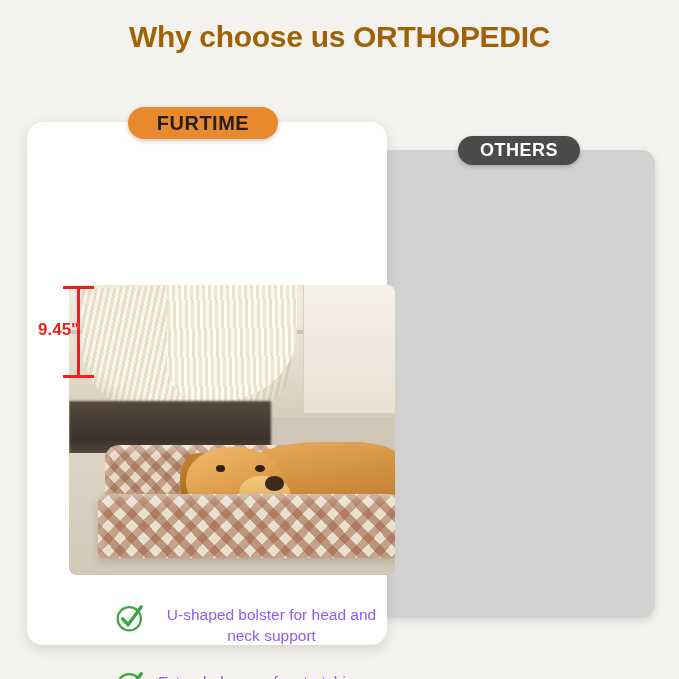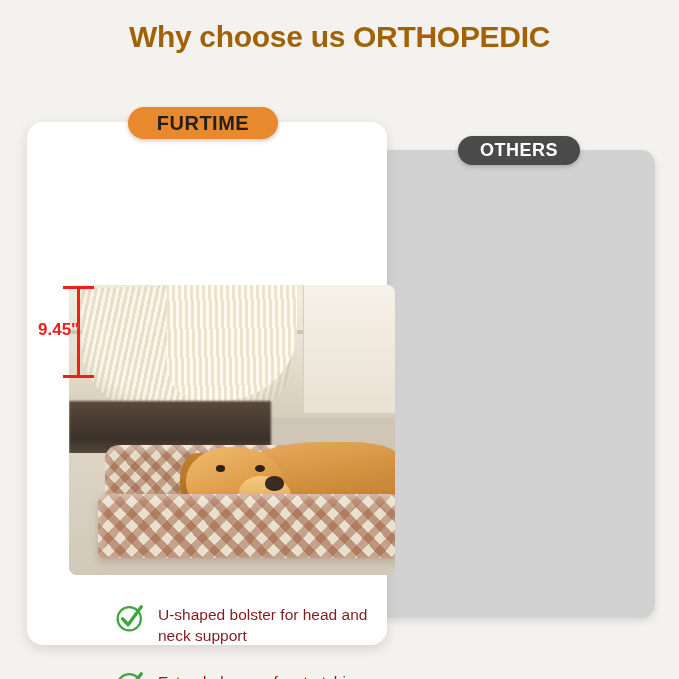--- a/index.html
+++ b/index.html
@@ -239,21 +239,22 @@
   .feature-icon {
     flex: 0 0 auto;
     width: 30px;
     height: 30px;
     margin-right: 13px;
     margin-top: -2px;
   }
   .feature-text {
     font-size: 15.5px;
     line-height: 1.33;
-    color: #7f1d1d;
+    color: #8b5cf6;
+    text-align: center;
   }
 </style>
 </head>
 <body>
 
 <div id="headline">
   <span class="line">Why choose us ORTHOPEDIC</span>
 </div>
 
 <div id="others-card">

